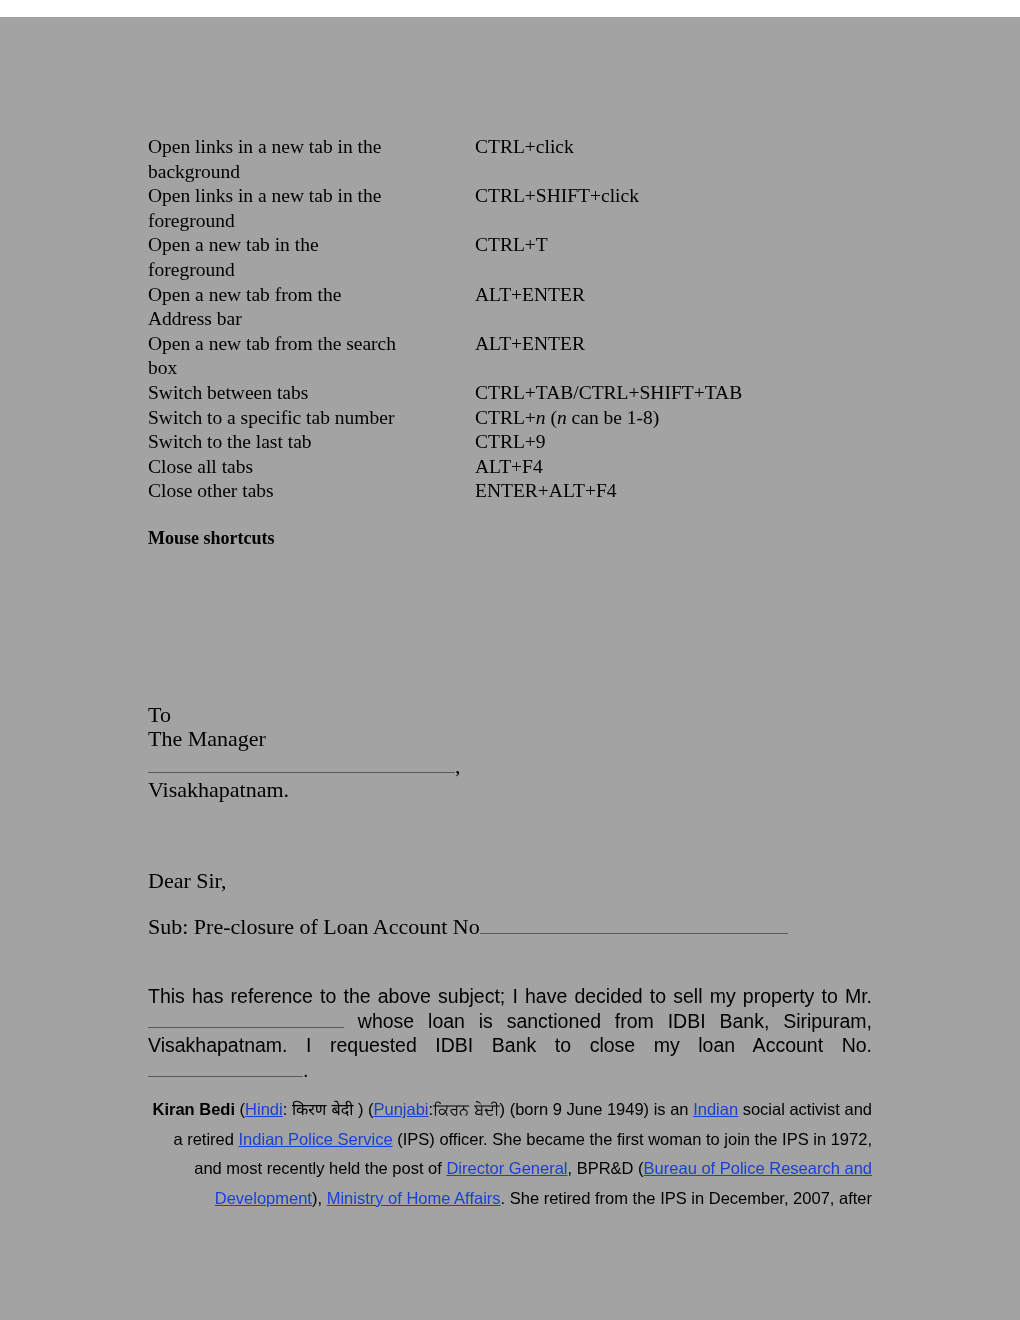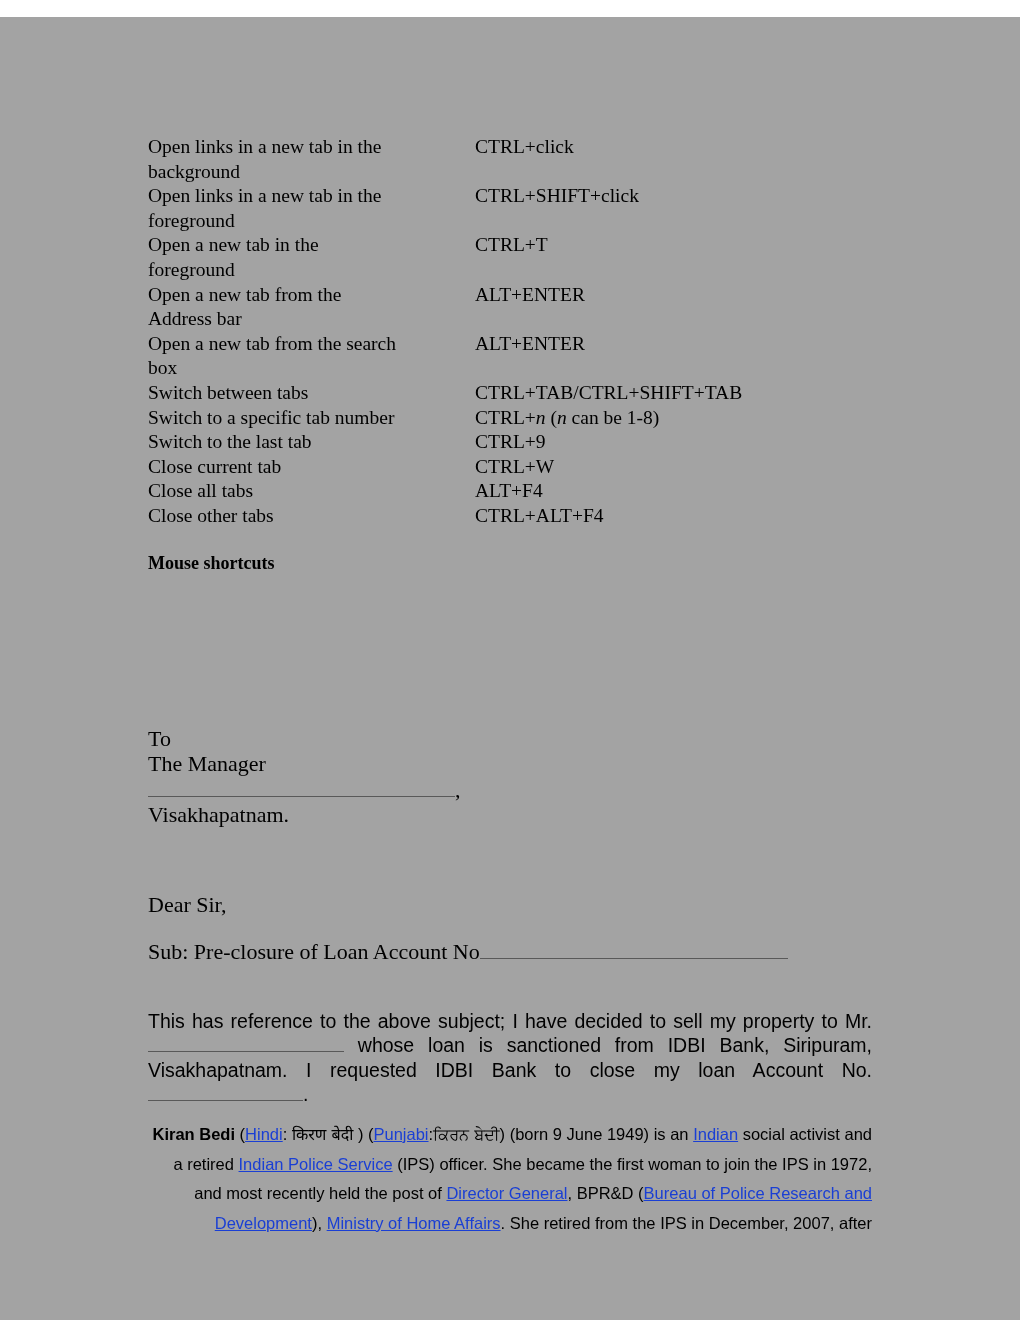--- a/index.html
+++ b/index.html
@@ -172,35 +172,29 @@
           <td class="key-combo"><span>CTRL+</span><span class="italic-n">n</span><span> (</span><span class="italic-n">n</span><span> can be 1-8)</span></td>
         </tr>
         <tr>
           <td class="key-desc">
               <span class="wrap">Switch to the last tab</span>
             </td>
           <td class="key-combo">CTRL+9</td>
         </tr>
         <tr>
           <td class="key-desc">
-              <span class="wrap">Close current tab</span>
-            </td>
-          <td class="key-combo">CTRL+W</td>
-        </tr>
-        <tr>
-          <td class="key-desc">
               <span class="wrap">Close all tabs</span>
             </td>
           <td class="key-combo">ALT+F4</td>
         </tr>
         <tr>
           <td class="key-desc">
               <span class="wrap">Close other tabs</span>
             </td>
-          <td class="key-combo">CTRL+ALT+F4</td>
+          <td class="key-combo">ENTER+ALT+F4</td>
         </tr>
       </tbody>
     </table>
 
     <div class="section-heading">Mouse shortcuts</div>
 
     <div class="letter">
       <div class="letter-line">To</div>
       <div class="letter-line">The Manager</div>
       <div class="letter-line"><span class="blank-underline blank-addr"></span><span>,</span></div>

